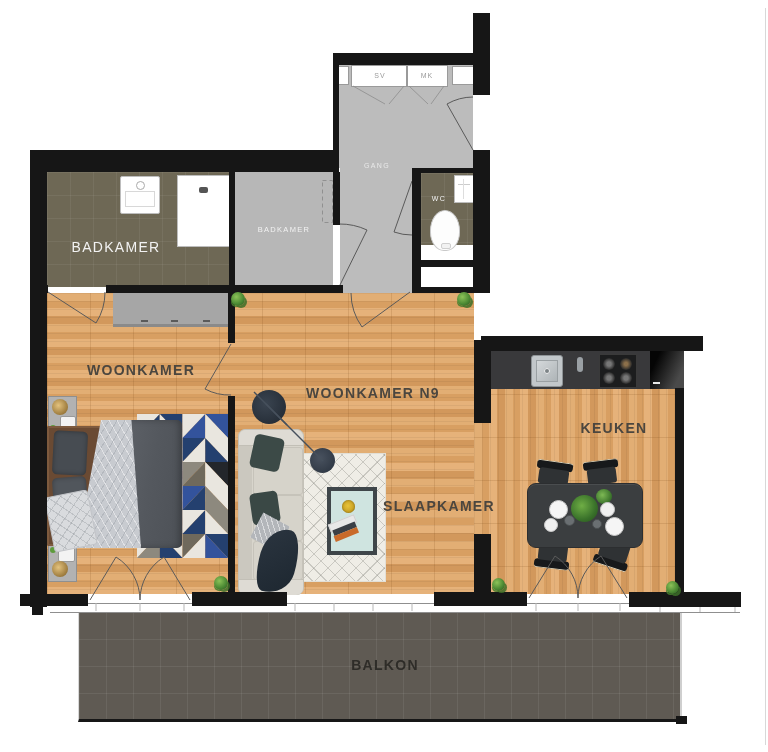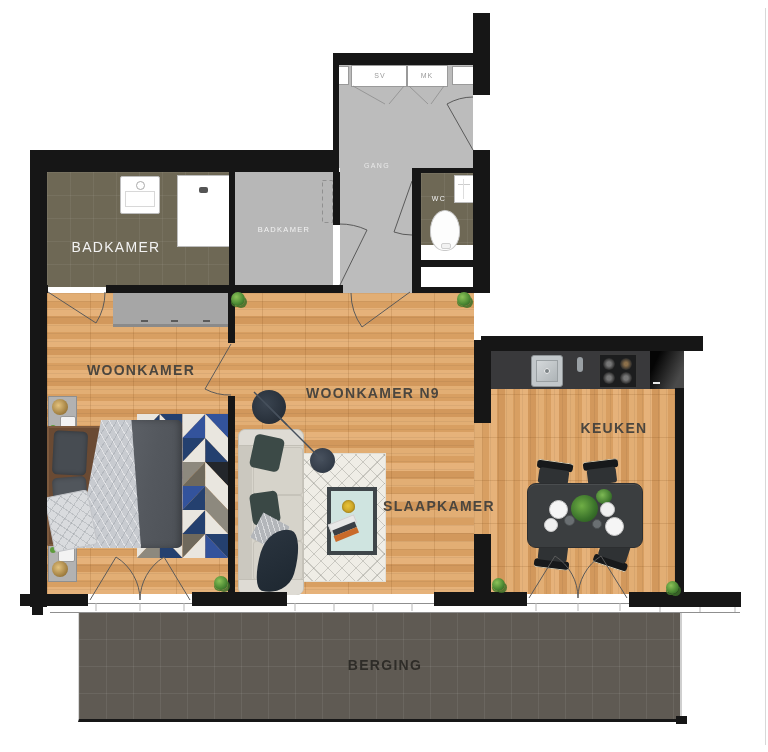--- a/index.html
+++ b/index.html
@@ -297,17 +297,17 @@
   </svg>
 
   <div class="abs lbl light" style="left:116px;top:247px;">BADKAMER</div>
   <div class="abs lbl light" style="left:284px;top:229px;font-size:7.5px;">BADKAMER</div>
   <div class="abs lbl light" style="left:377px;top:165px;font-size:7px;color:#e9e9e9;">GANG</div>
   <div class="abs lbl light" style="left:439px;top:198px;font-size:7px;">WC</div>
   <div class="abs lbl" style="left:141px;top:370px;">WOONKAMER</div>
   <div class="abs lbl" style="left:373px;top:393px;">WOONKAMER  N9</div>
   <div class="abs lbl" style="left:439px;top:506px;">SLAAPKAMER</div>
   <div class="abs lbl" style="left:614px;top:428px;">KEUKEN</div>
-  <div class="abs lbl" style="left:385px;top:665px;color:#2e2c28;">BERGING</div>
+  <div class="abs lbl" style="left:385px;top:665px;color:#2e2c28;">BALKON</div>
   <div class="abs lbl tiny" style="left:380px;top:75px;">SV</div>
   <div class="abs lbl tiny" style="left:427px;top:75px;">MK</div>
 
 </div>
 
 </body></html>

